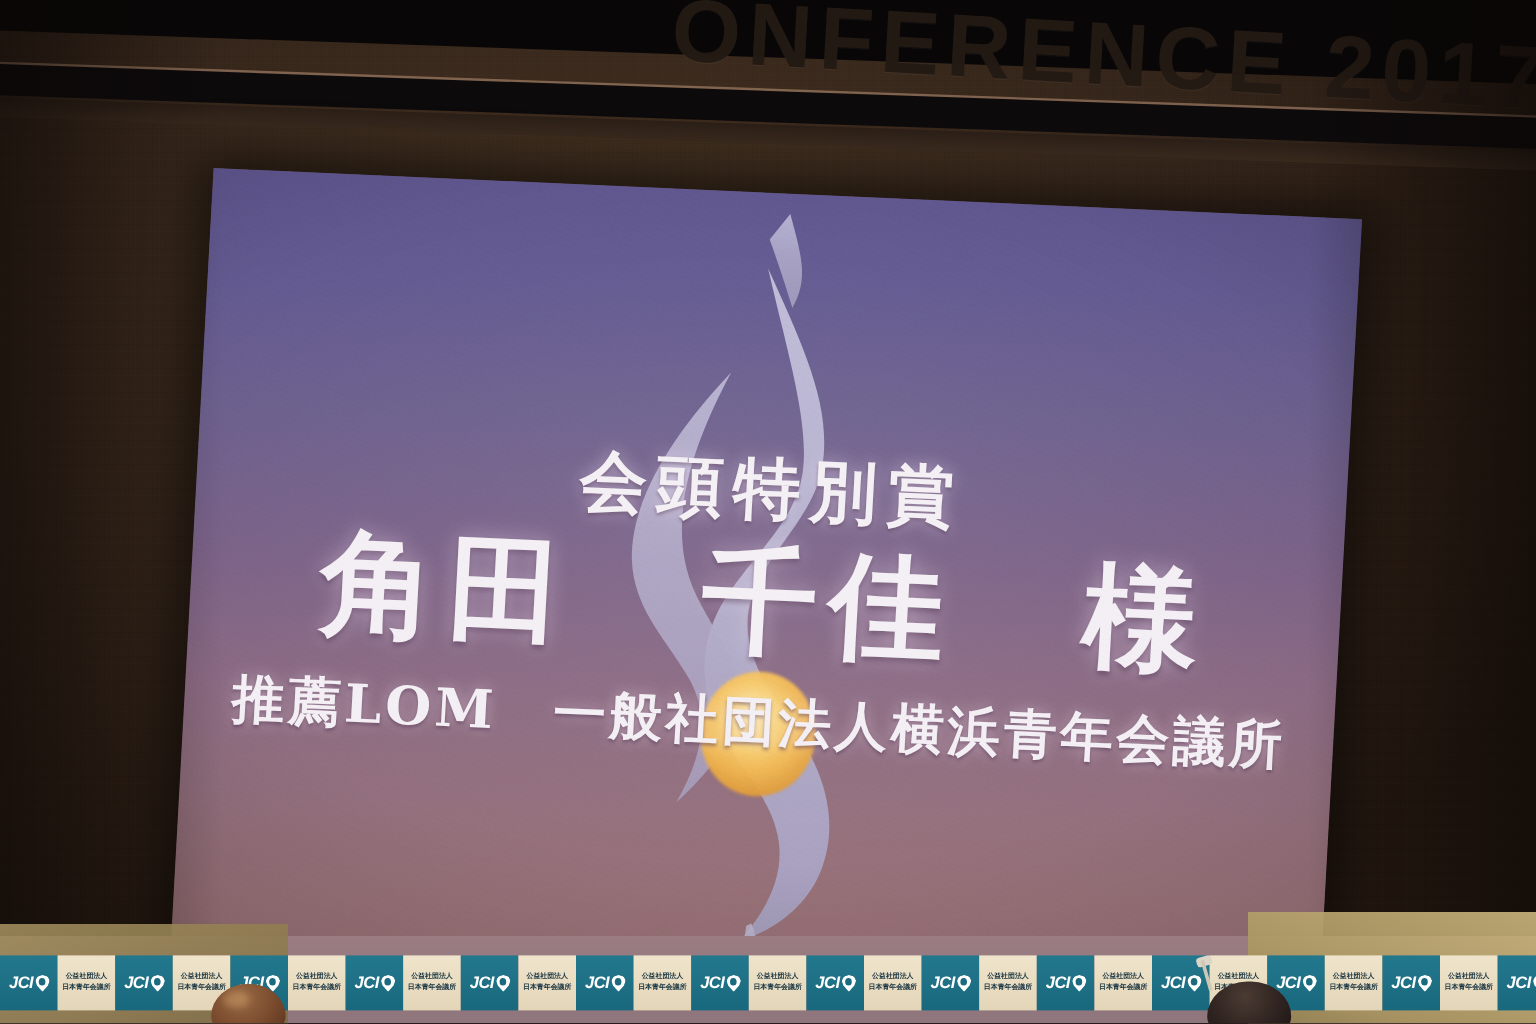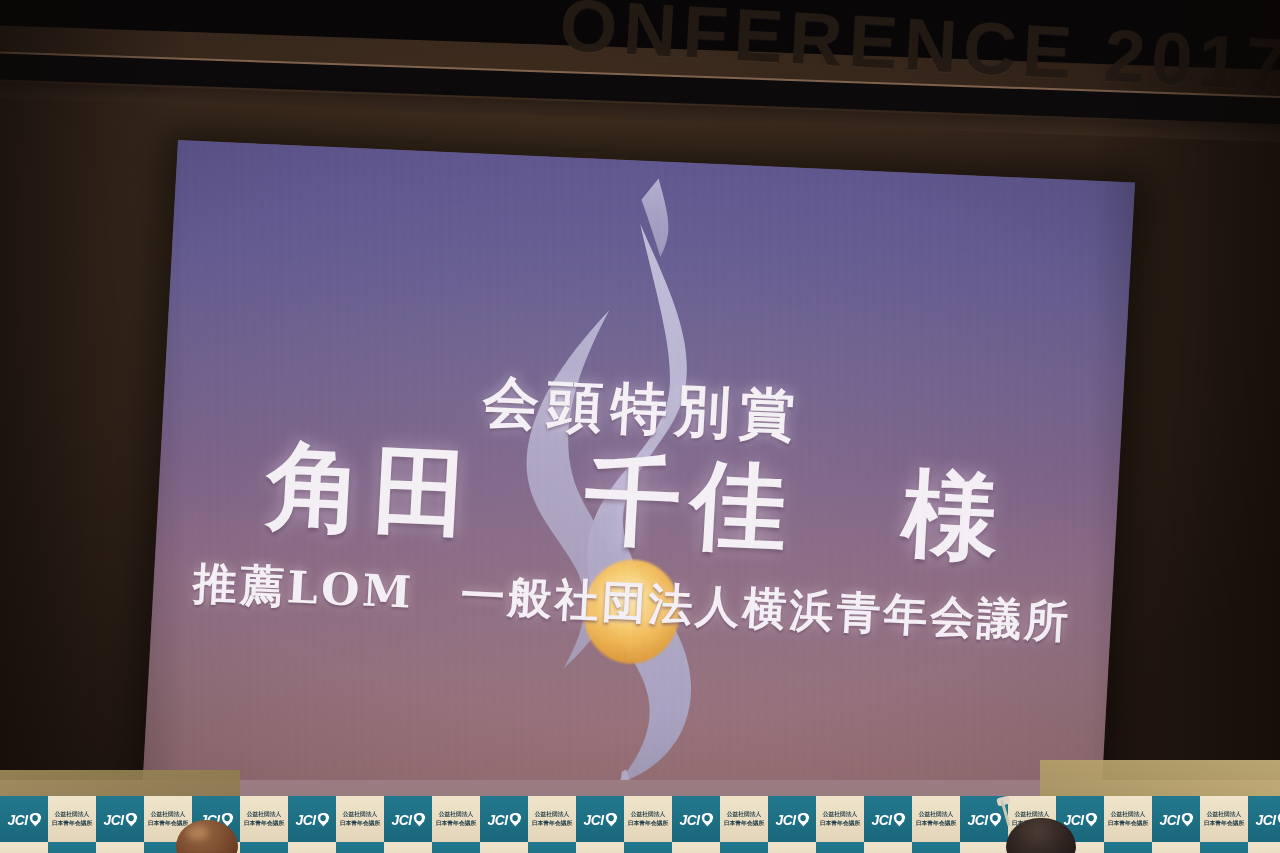--- a/index.html
+++ b/index.html
@@ -209,21 +209,20 @@
     opacity: .92;
   }
 
   
   .jci-banner {
     position: absolute;
     left: 0; top: 796px;
     width: 1280px; height: 57px;
     overflow: hidden;
     display: flex;
-    flex-direction: column;
   }
   .jci-row {
     display: flex;
     height: 46px;
     flex: 0 0 auto;
   }
   .jci-row.row2 { height: 30px; }
 
   .tile {
     width: 48px;

